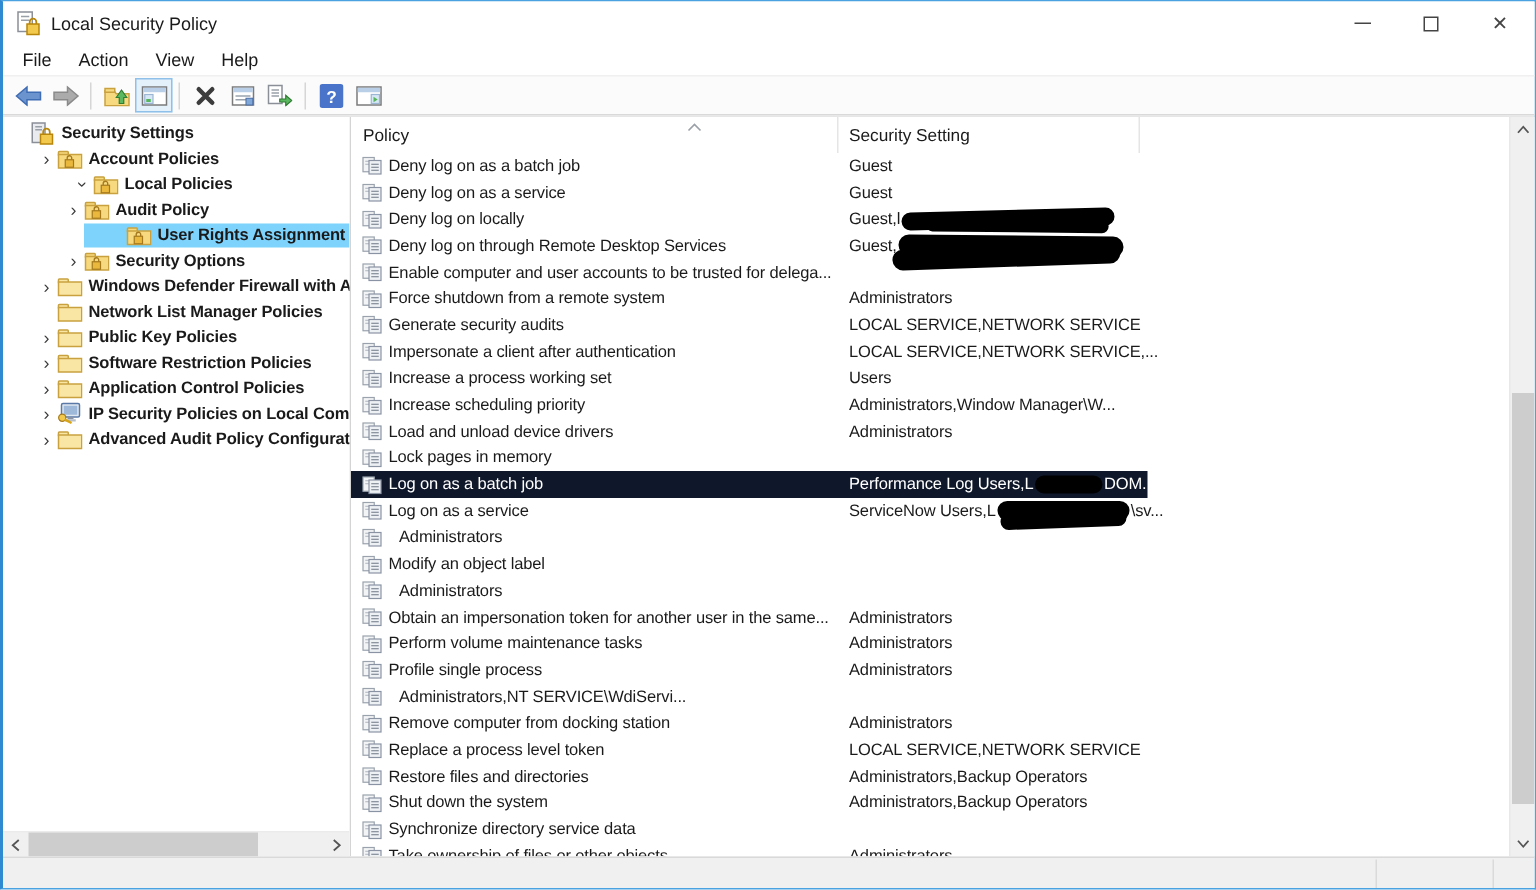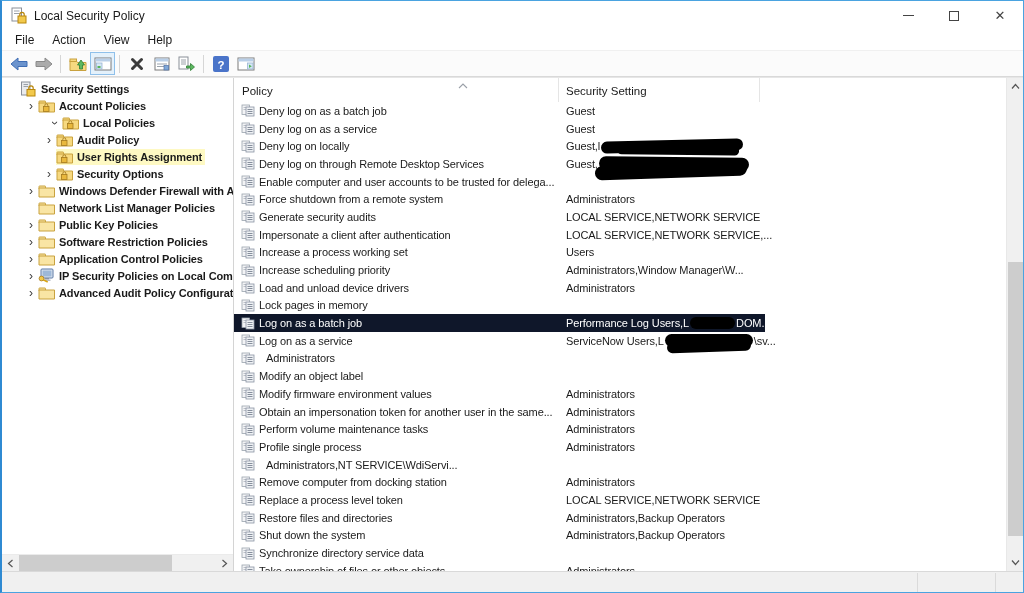--- a/index.html
+++ b/index.html
@@ -37,21 +37,21 @@
   .content { flex:1; min-height:0; display:flex; border-top:1px solid #e6e6e6; }
 
   
   .tree-panel { width:231px; flex:none; position:relative; background:#fff; overflow:hidden; }
   .tree-rows { position:absolute; top:2px; left:0; right:0; bottom:17px; overflow:hidden;
     font-size:11px; letter-spacing:-0.1px; white-space:nowrap; }
   .tree-row { height:17px; display:flex; align-items:center; }
   .chev { width:14px; flex:none; text-align:center; color:#3b3b3b; font-size:12px; line-height:1; }
   .chev.exp { transform:rotate(90deg); }
   .tree-entry { display:flex; align-items:center; height:16px; padding-right:3px; }
-  .tree-entry.selected { background:#fef9c3; }
+  .tree-entry.selected { background:#7dd3fc;padding-left:28px; }
   .tree-icon { width:18px; height:15px; flex:none; display:flex; align-items:center; }
   .tree-label { padding-left:3px;font-weight:bold; }
 
   .h-scroll { position:absolute; left:0; right:0; bottom:0; height:17px; background:#f0f0f0;
     border-top:1px solid #ebebeb; display:flex; align-items:center; }
   .h-arrow { width:17px; height:17px; flex:none; display:flex; align-items:center; justify-content:center; }
   .h-thumb { width:153px; height:17px; background:#cdcdcd; flex:none; }
   .h-spacer { flex:1; }
 
   .v-divider { width:1px; flex:none; background:#d4d4d4; }
@@ -644,21 +644,20 @@
           <div class="row">
             <span class="row-icon"><svg width="14" height="13" viewBox="0 0 14 13">
                 <rect x="1" y="1" width="7.5" height="9.5" fill="#f3f4f6" stroke="#9aa3ad" stroke-width="0.8"></rect>
                 <line x1="2.5" y1="3.5" x2="7" y2="3.5" stroke="#aeb5be" stroke-width="0.8"></line>
                 <line x1="2.5" y1="5.5" x2="7" y2="5.5" stroke="#aeb5be" stroke-width="0.8"></line>
                 <rect x="5" y="3" width="8" height="9" fill="#eef1f4" stroke="#8a93a3" stroke-width="0.8"></rect>
                 <line x1="6.5" y1="5.5" x2="11.5" y2="5.5" stroke="#6c7686" stroke-width="0.8"></line>
                 <line x1="6.5" y1="7.5" x2="11.5" y2="7.5" stroke="#6c7686" stroke-width="0.8"></line>
                 <line x1="6.5" y1="9.5" x2="11.5" y2="9.5" stroke="#6c7686" stroke-width="0.8"></line>
               </svg></span>
-            <span class="cell-policy">Modify firmware environment values</span>
             <span class="cell-setting">
               <span>Administrators</span>
             </span>
           </div>
           <div class="row">
             <span class="row-icon"><svg width="14" height="13" viewBox="0 0 14 13">
                 <rect x="1" y="1" width="7.5" height="9.5" fill="#f3f4f6" stroke="#9aa3ad" stroke-width="0.8"></rect>
                 <line x1="2.5" y1="3.5" x2="7" y2="3.5" stroke="#aeb5be" stroke-width="0.8"></line>
                 <line x1="2.5" y1="5.5" x2="7" y2="5.5" stroke="#aeb5be" stroke-width="0.8"></line>
                 <rect x="5" y="3" width="8" height="9" fill="#eef1f4" stroke="#8a93a3" stroke-width="0.8"></rect>

